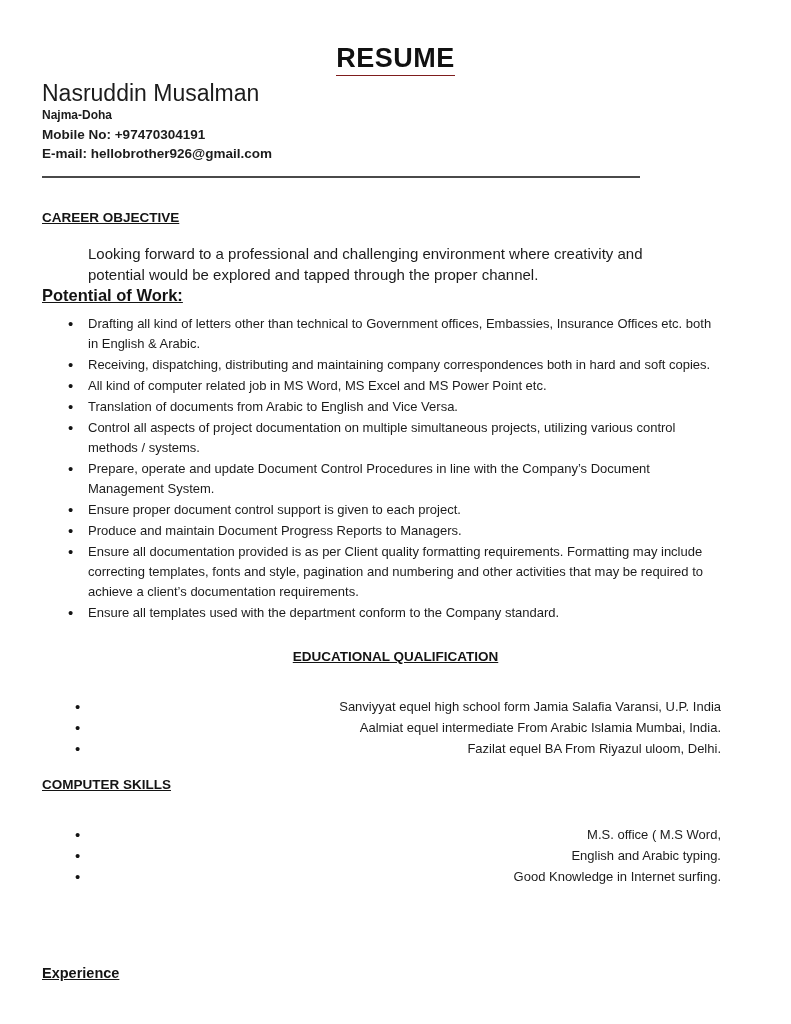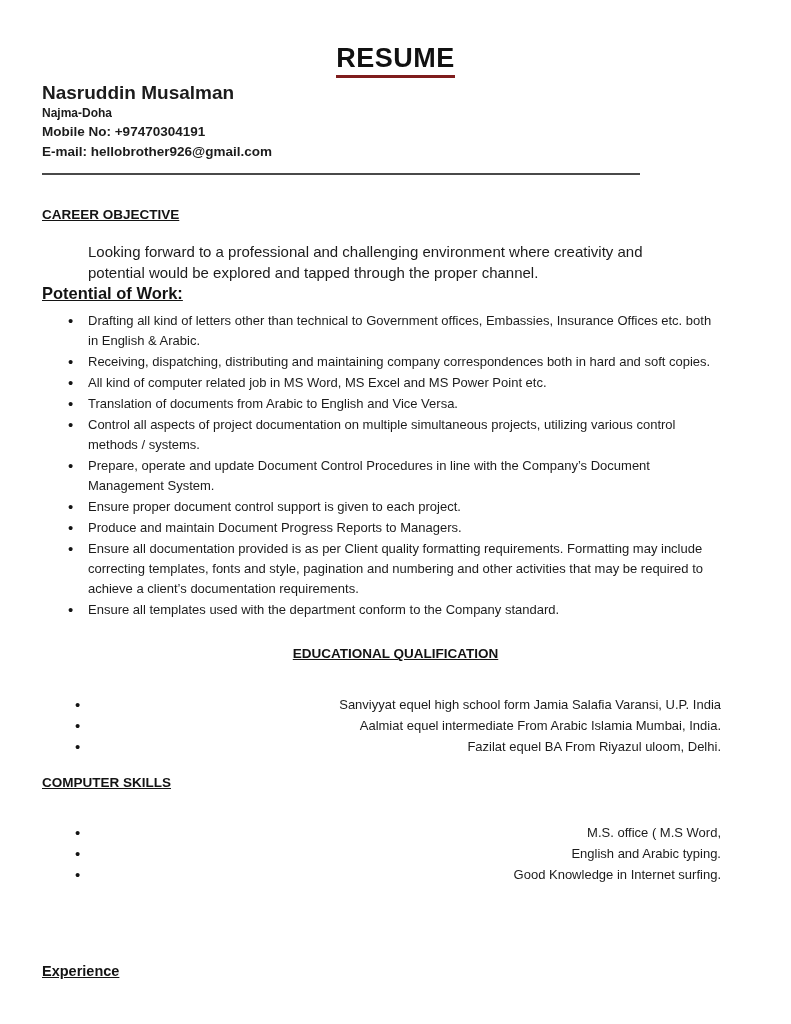--- a/index.html
+++ b/index.html
@@ -20,30 +20,30 @@
   .title-wrap {
     text-align: center;
     padding-top: 44px;
   }
   .doc-title {
     display: inline-block;
     font-size: 27px;
     font-weight: bold;
     letter-spacing: 0.5px;
     color: #111111;
-    border-bottom: 3px solid #7f1d1d;
+    border-bottom: 1px solid #7f1d1d;
     padding-bottom: 1px;
     line-height: 1.1;
   }
   .header-block {
     margin: 4px 42px 0 42px;
   }
   .person-name {
-    font-size: 19px;
-    font-weight: bold;
+    font-size: 23px;
+    font-weight: normal;
     line-height: 1.15;
   }
   .person-address {
     font-size: 12px;
     font-weight: bold;
     margin-top: 3px;
     line-height: 1.15;
   }
   .contact-line {
     font-size: 13.5px;

